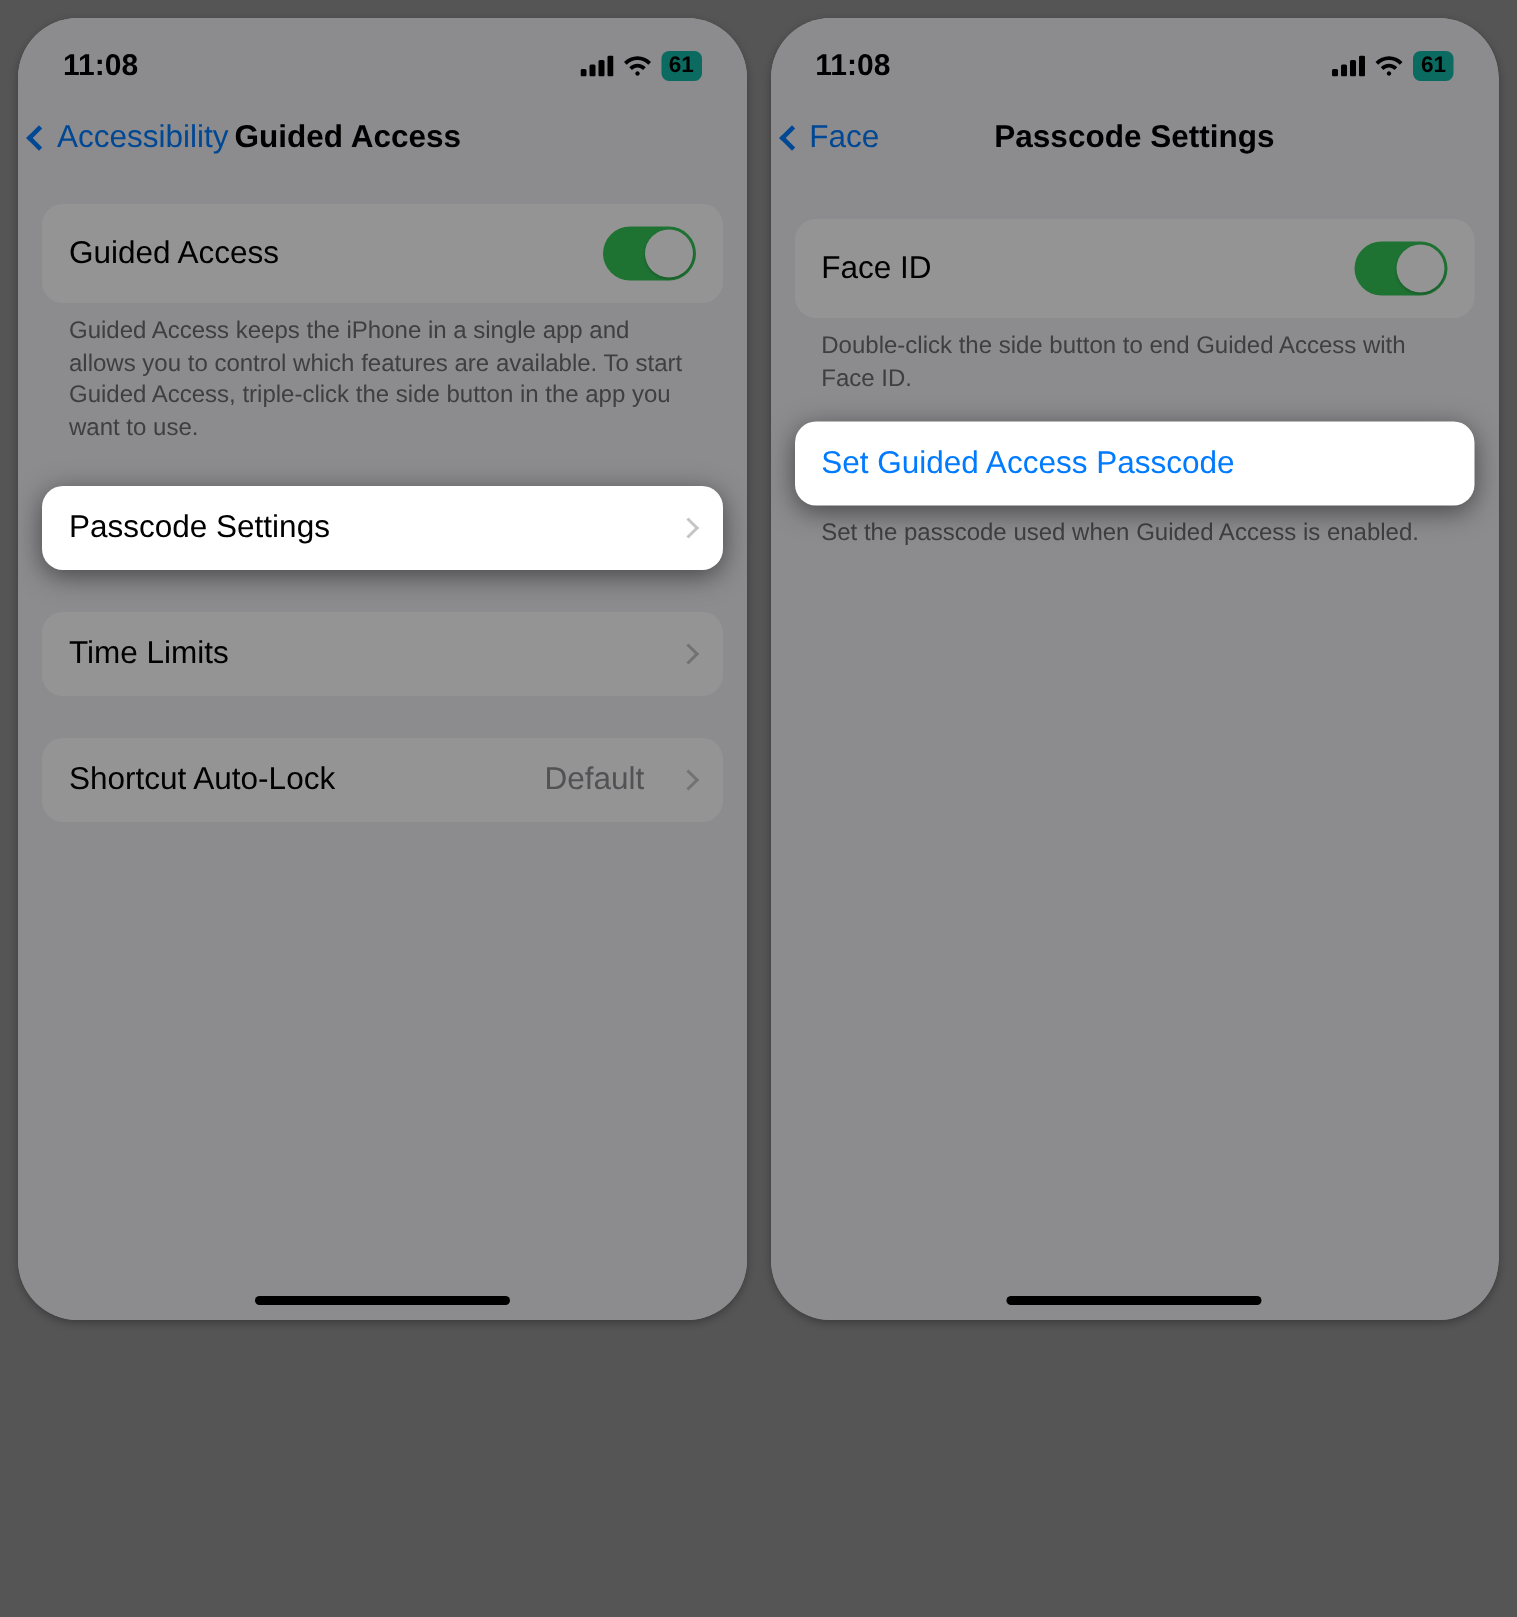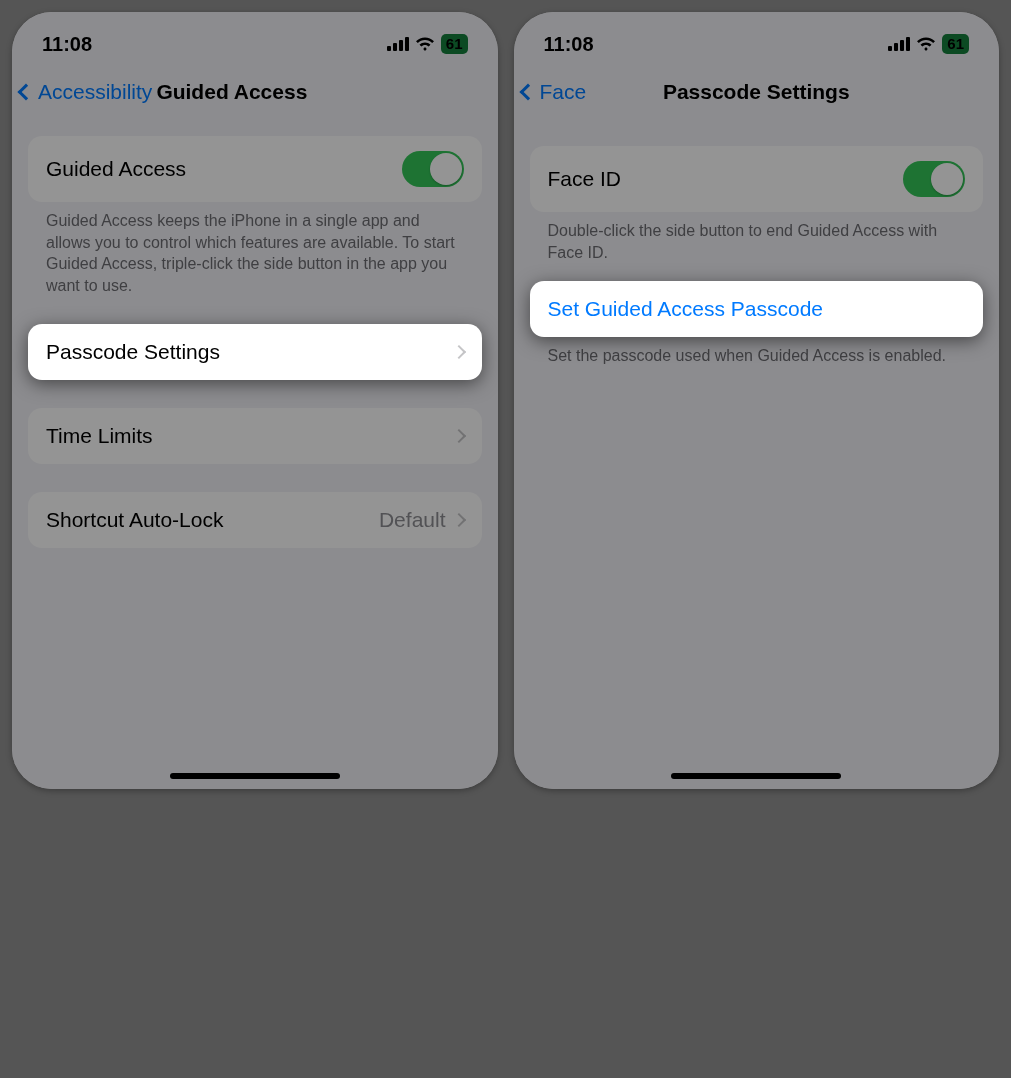--- a/index.html
+++ b/index.html
@@ -6,21 +6,21 @@
   body {
     background: #555;
     font-family: -apple-system, "SF Pro Text", "Helvetica Neue", Arial, sans-serif;
     display: flex;
     gap: 16px;
     padding: 12px;
     min-height: 1078px;
   }
   .phone {
     width: 486px;
-    height: 777px;
+    height: 868px;
     background: #f2f2f7;
     border-radius: 40px;
     position: relative;
     overflow: hidden;
     box-shadow: 0 2px 6px rgba(0,0,0,.3);
   }
   .dim-overlay {
     position: absolute;
     inset: 0;
     background: rgba(0,0,0,0.42);
@@ -32,21 +32,21 @@
     display: flex;
     align-items: center;
     justify-content: space-between;
     padding: 10px 30px 0 30px;
     font-weight: 600;
     font-size: 20px;
     color: #000;
   }
   .status-right { display: flex; align-items: center; gap: 6px; }
   .battery {
-    background: #15803d;
+    background: #14b8a6;
     border-radius: 5px;
     padding: 1px 5px;
     font-size: 15px;
     font-weight: 600;
     line-height: 1.2;
   }
   .nav-bar {
     display: flex;
     align-items: center;
     height: 52px;
@@ -80,21 +80,21 @@
     border-radius: 14px;
     padding: 15px 18px;
     display: flex;
     align-items: center;
     justify-content: space-between;
     font-size: 21px;
     color: #000;
     min-height: 56px;
   }
   .cell .value { color: #8e8e93; font-size: 21px; }
-  .cell .right { display: flex; align-items: center; gap: 8px; }
+  .cell .right { display: flex; align-items: center; gap: 24px; }
   .footer {
     color: #6d6d72;
     font-size: 16px;
     line-height: 1.35;
     padding: 8px 18px 0 18px;
   }
   .toggle {
     width: 62px; height: 36px;
     border-radius: 18px;
     position: relative;

